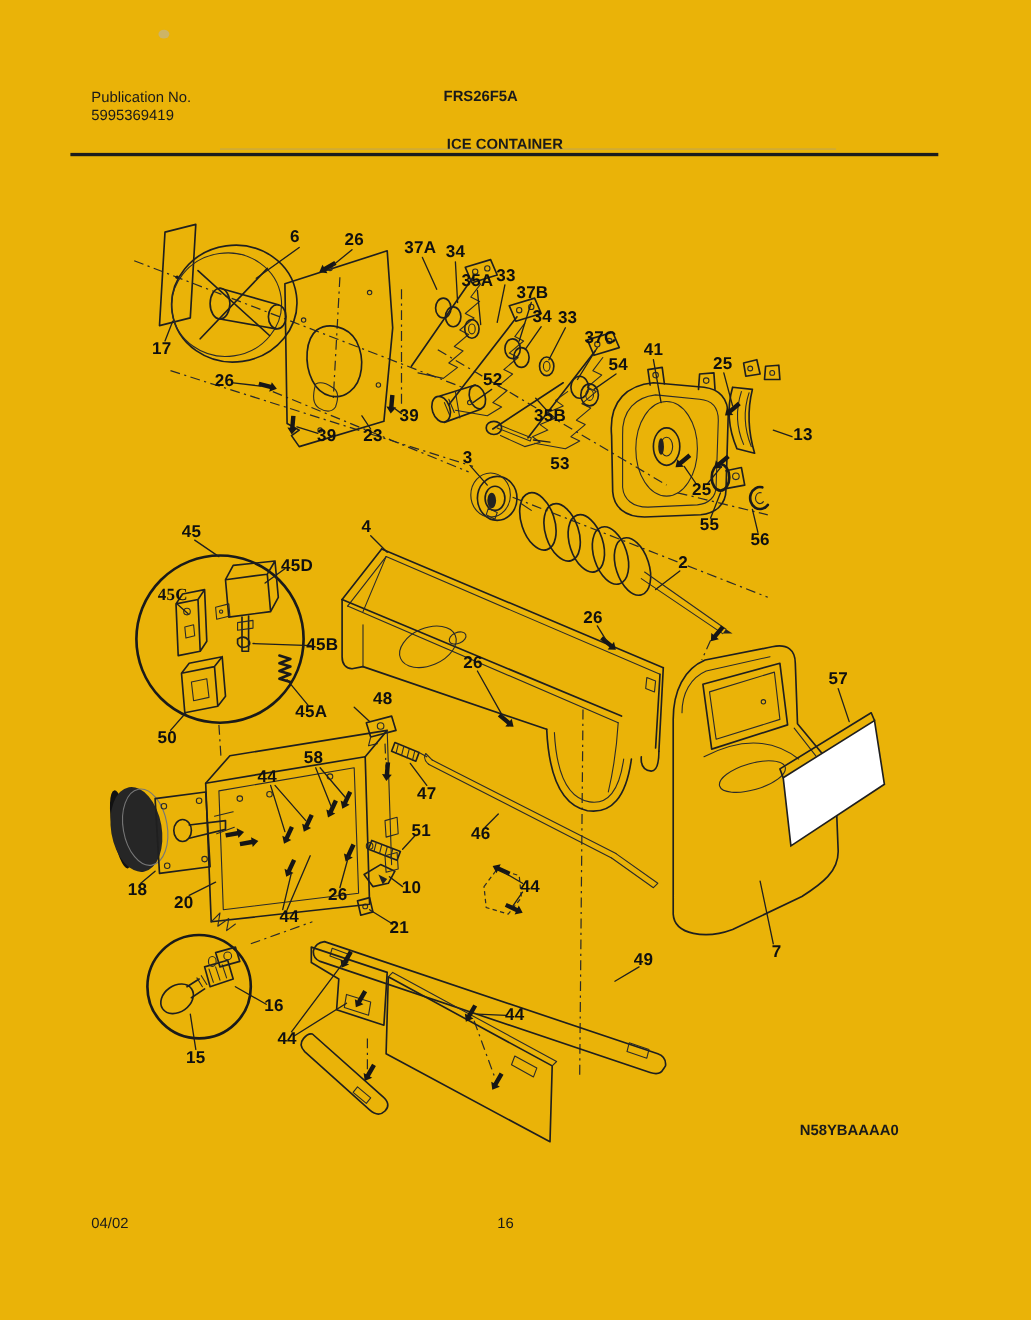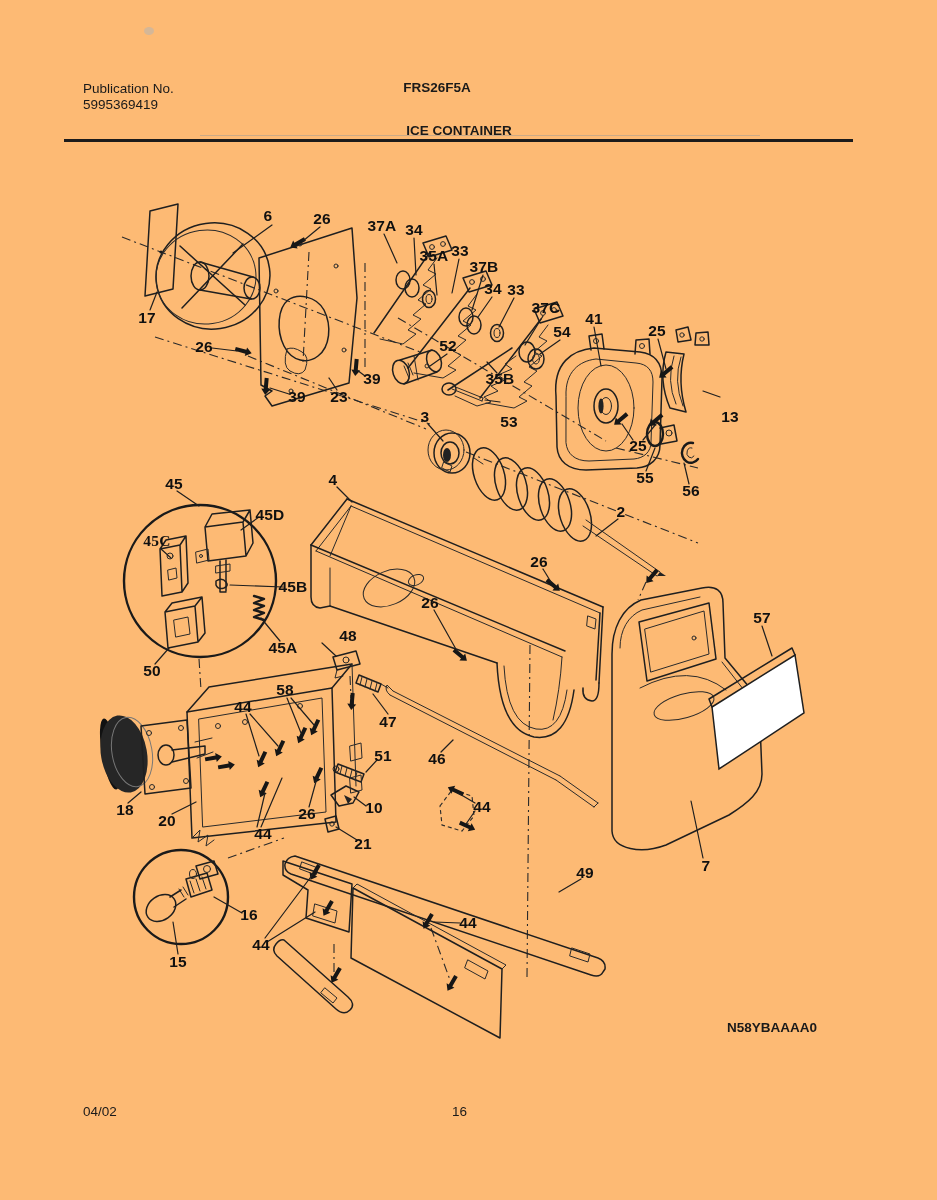--- a/index.html
+++ b/index.html
@@ -1,16 +1,16 @@
 <!DOCTYPE html>
 <html><head>
 <meta charset="utf-8">
 <style>
   html,body{margin:0;padding:0;background:#e8e8e8;}
-  .page{position:relative;width:937px;height:1200px;background:#fdba74;margin:0 auto;
+  .page{position:relative;width:937px;height:1200px;background:#eab308;margin:0 auto;
         font-family:"Liberation Sans",sans-serif;color:#111;overflow:hidden;}
   .abs{position:absolute;white-space:nowrap;}
   .hdr{font-size:13.5px;color:#1a1a1a;}
   .bold{font-weight:bold;}
   .center200{width:220px;text-align:center;}
   .rule{position:absolute;left:64px;top:139px;width:789px;height:2.5px;background:#1c1c1c;}
   .rule2{position:absolute;left:200px;top:135px;width:560px;height:1px;background:#9a9a9a;opacity:.5;}
   svg.diagram{position:absolute;left:0;top:0;}
   .callout{position:absolute;transform:translate(-50%,-50%);font-weight:bold;
            font-size:15.5px;letter-spacing:.2px;color:#101010;}
@@ -427,21 +427,21 @@
       <span class="callout" style="left: 434px; top: 256px;">35A</span>
       <span class="callout" style="left: 460px; top: 251px;">33</span>
       <span class="callout" style="left: 484px; top: 267px;">37B</span>
       <span class="callout" style="left: 493px; top: 289px;">34</span>
       <span class="callout" style="left: 516px; top: 290px;">33</span>
       <span class="callout" style="left: 546px; top: 308px;">37C</span>
       <span class="callout" style="left: 594px; top: 319px;">41</span>
       <span class="callout" style="left: 657px; top: 331px;">25</span>
       <span class="callout" style="left: 562px; top: 332px;">54</span>
       <span class="callout" style="left: 448px; top: 346px;">52</span>
-      <span class="callout" style="left: 730px; top: 396px; margin-top: 21px;">13</span>
+      <span class="callout" style="left: 730px; top: 396px;">13</span>
       <span class="callout" style="left: 147px; top: 318px;">17</span>
       <span class="callout" style="left: 204px; top: 347px;">26</span>
       <span class="callout" style="left: 297px; top: 397px;">39</span>
       <span class="callout" style="left: 339px; top: 397px;">23</span>
       <span class="callout" style="left: 372px; top: 379px;">39</span>
       <span class="callout" style="left: 500px; top: 379px;">35B</span>
       <span class="callout" style="left: 509px; top: 394px; margin-top: 28px;">53</span>
       <span class="callout" style="left: 425px; top: 417px;">3</span>
       <span class="callout" style="left: 333px; top: 480px;">4</span>
       <span class="callout" style="left: 621px; top: 512px;">2</span>

